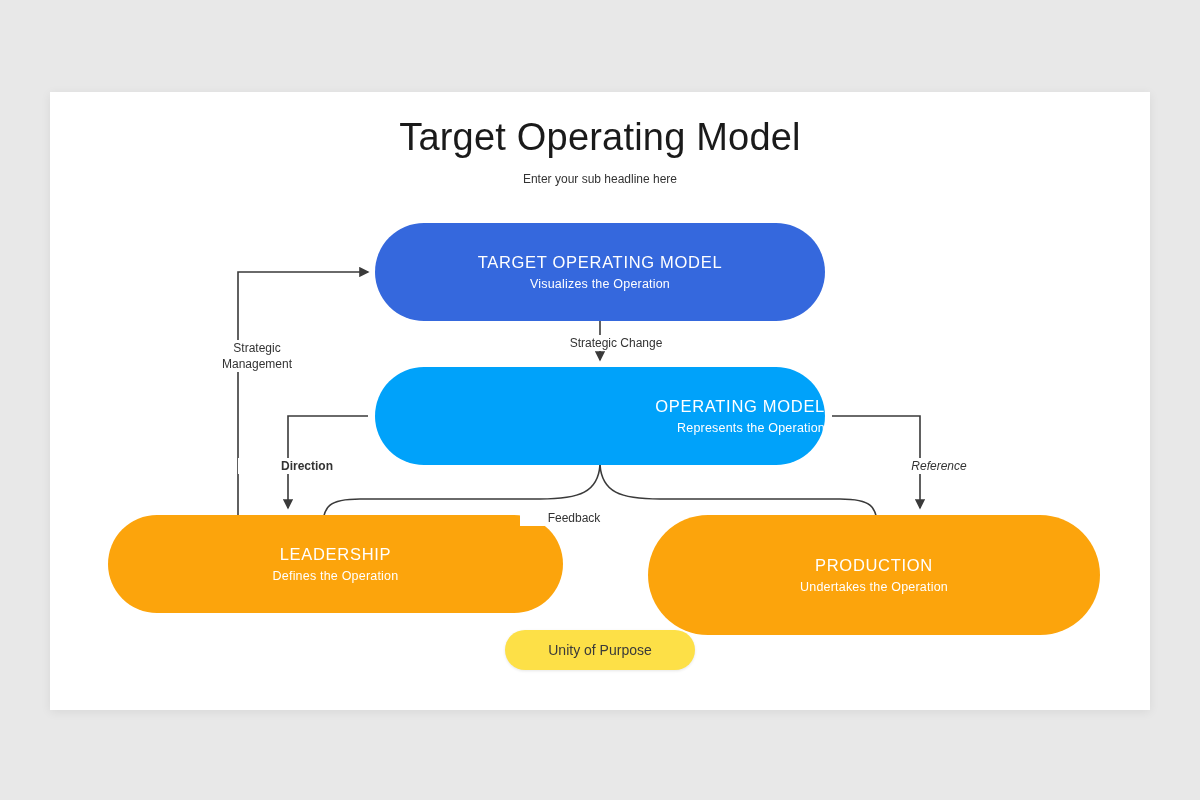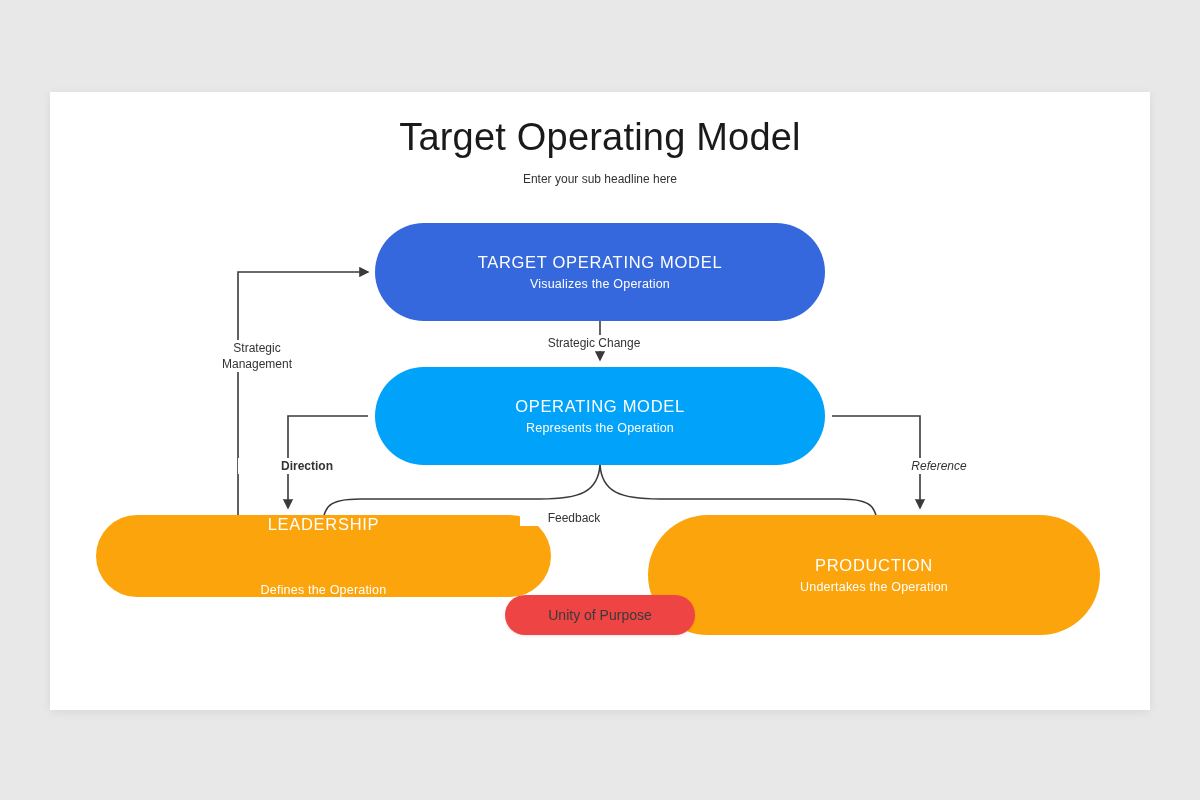--- a/index.html
+++ b/index.html
@@ -83,28 +83,28 @@
     width: 450px;
     height: 98px;
     background: #3568dd;
   }
   .pill-om {
     left: 325px;
     top: 275px;
     width: 450px;
     height: 98px;
     background: #00a2fa;
+    align-items: flex-end;
   }
   .pill-leadership {
-    left: 46px;
+    left: 58px;
     top: 423px;
     width: 455px;
-    height: 82px;
+    height: 98px;
     background: #fca40c;
-    justify-content: space-between;
   }
   .pill-production {
     left: 598px;
     top: 423px;
     width: 452px;
     height: 120px;
     background: #fca40c;
   }
 
   
@@ -118,21 +118,21 @@
     background: #ffffff;
     padding: 0 4px;
   }
   .lbl-strategic-mgmt {
     left: 138px;
     top: 248px;
     width: 130px;
     white-space: normal;
   }
   .lbl-strategic-change {
-    left: 450px;
+    left: 472px;
     top: 243px;
     width: 180px;
   }
   .lbl-direction {
     left: 188px;
     top: 366px;
     width: 130px;
     font-weight: bold;
   }
   .lbl-reference {
@@ -144,25 +144,25 @@
   .lbl-feedback {
     left: 470px;
     top: 418px;
     width: 100px;
   }
 
   
   .unity-pill {
     position: absolute;
     left: 455px;
-    top: 503px;
+    top: 538px;
     width: 190px;
     height: 40px;
     border-radius: 999px;
-    background: #ef4444;
+    background: #fde047;
     display: flex;
     align-items: center;
     justify-content: center;
     font-size: 14px;
     color: #3a3a3a;
     box-shadow: 0 1px 3px rgba(0,0,0,0.10);
   }
 </style>
 </head>
 <body>

